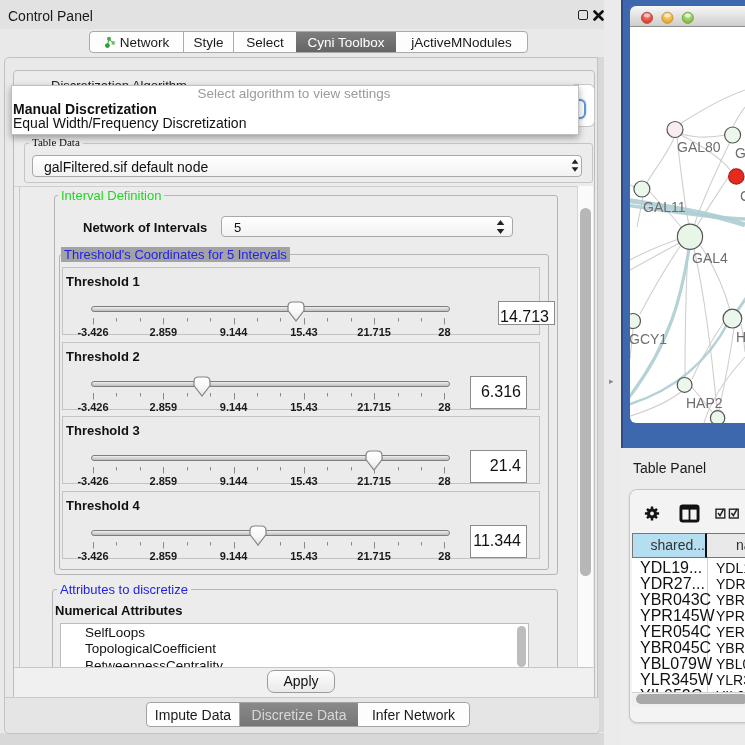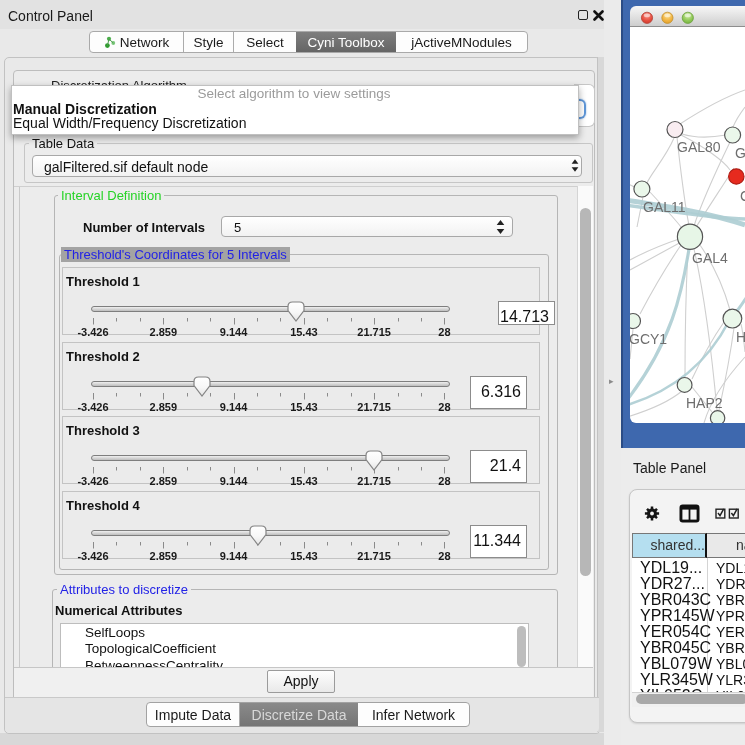--- a/index.html
+++ b/index.html
@@ -40,35 +40,35 @@
   <div style="width:62px;display:flex;align-items:center;justify-content:center;box-sizing:border-box;">Select</div>
   <div style="width:100px;display:flex;align-items:center;justify-content:center;background:linear-gradient(#7E7E7E,#656565);color:#FFF;box-sizing:border-box;">Cyni Toolbox</div>
   <div style="flex:1;display:flex;align-items:center;justify-content:center;box-sizing:border-box;">jActiveMNodules</div>
 </div>
 
 <div class="abs" style="left:51px;top:78px;font-size:13px;color:#222;">Discretization Algorithm</div>
 <div class="abs" style="left:574px;top:84px;width:20px;height:41px;background:#FFF;border:1px solid #C6C6C6;border-left:none;border-radius:0 6px 6px 0;"></div>
 <div class="abs" style="left:578px;top:99px;width:8px;height:20px;border:2.5px solid #5E96D8;border-left:none;border-radius:0 6px 6px 0;box-sizing:border-box;box-shadow:0 0 2px #8FB8E6;"></div>
 
 <div class="abs" style="left:24px;top:143px;width:567px;height:38px;border:1px solid #C6C6C6;border-radius:3px;"></div>
-<div class="abs" style="left:29px;top:136px;background:#ECECEC;padding:0 3px;font-size:13px;color:#111;">Table Data</div>
+<div class="abs" style="left:29px;top:136px;background:#ECECEC;padding:0 3px;font-size:11px;color:#111;font-family:Liberation Serif, serif;">Table Data</div>
 <div class="abs" style="left:32px;top:155px;width:550px;height:22px;background:linear-gradient(#FFFFFF,#F2F2F2);border:1px solid #A8A8A8;border-radius:4px;line-height:22px;padding-left:11px;box-sizing:border-box;font-size:14px;">galFiltered.sif default node</div>
 <svg class="abs" style="left:571px;top:159px;" width="8" height="13" viewBox="0 0 9 14">
     <path d="M4.5 0 L8.3 5 H0.7 Z" fill="#222"></path>
     <path d="M4.5 14 L8.3 9 H0.7 Z" fill="#222"></path>
   </svg>
 
 <div class="abs" style="left:14px;top:186px;width:563px;height:481px;background:#ECECEC;overflow:hidden;border-top:1px solid #CFCFCF;">
 
   <div class="abs" style="left:5px;top:0;width:1px;height:481px;background:#C9C9C9;"></div>
 
   <div class="abs" style="left:40px;top:8px;width:502px;height:378px;border:1px solid #B5B5B5;border-radius:3px;"></div>
   <div class="abs" style="left:44px;top:1px;background:#ECECEC;padding:0 3px;color:#26D326;font-size:13px;">Interval Definition</div>
 
-  <div class="abs b" style="left:69px;top:33px;font-size:13px;">Number of Intervals</div>
+  <div class="abs b" style="left:69px;top:33px;font-size:13px;">Network of Intervals</div>
   <div class="abs" style="left:207px;top:29px;width:292px;height:21px;background:linear-gradient(#FFFFFF,#F2F2F2);border:1px solid #A8A8A8;border-radius:4px;line-height:21px;padding-left:12px;box-sizing:border-box;">5</div>
   <svg class="abs" style="left:482px;top:33px;" width="9" height="14" viewBox="0 0 9 14">
       <path d="M4.5 0 L8.3 5 H0.7 Z" fill="#222"></path>
       <path d="M4.5 14 L8.3 9 H0.7 Z" fill="#222"></path>
     </svg>
 
   <div class="abs" style="left:45px;top:67px;width:488px;height:314px;border:1px solid #B5B5B5;border-radius:3px;"></div>
   <div class="abs" style="left:47px;top:60px;background:#a3a3a3;padding:0 3px;color:#2222E6;font-size:13px;">Threshold's Coordinates for 5 Intervals</div>
 
   <div class="abs" style="left:48px;top:80px;width:478px;height:68px;background:#EBEBEB;border:1px solid #C3C3C3;box-sizing:border-box;">
@@ -234,21 +234,21 @@
   <div class="abs" style="left:46px;top:436px;width:467px;height:45px;background:#FFF;border:1px solid #BDBDBD;">
     <div style="padding:1px 0 0 24px;line-height:16.3px;font-size:13.5px;">SelfLoops<br>TopologicalCoefficient<br>BetweennessCentrality</div>
     <div class="abs" style="right:2px;top:2px;width:9px;height:41px;background:#BDBDBD;border-radius:5px;"></div>
   </div>
 </div>
 
 <div class="abs" style="left:577px;top:186px;width:16px;height:481px;background:#FAFAFA;border-left:1px solid #D4D4D4;box-sizing:border-box;"></div>
 <div class="abs" style="left:580px;top:208px;width:11px;height:368px;background:#B7B7B7;border-radius:6px;"></div>
 
 <div class="abs" style="left:14px;top:667px;width:579px;height:30px;background:#F0F0F0;border-top:1px solid #C6C6C6;"></div>
-<div class="abs" style="left:267px;top:670px;width:66px;height:21px;background:linear-gradient(#FEFEFE,#E9E9E9);border:1px solid #9B9B9B;border-radius:2px;text-align:center;line-height:20px;font-size:14px;">Apply</div>
+<div class="abs" style="left:267px;top:670px;width:66px;height:21px;background:linear-gradient(#FEFEFE,#E9E9E9);border:1px solid #9B9B9B;border-radius:7px;text-align:center;line-height:20px;font-size:14px;">Apply</div>
 <div class="abs" style="left:5px;top:697px;width:594px;height:35px;background:#E5E5E5;border-top:1px solid #C9C9C9;border-radius:0 0 5px 5px;"></div>
 <div class="abs" style="left:146px;top:702px;width:322px;height:23px;background:#FDFDFD;border:1px solid #A2A2A2;border-radius:4px;display:flex;font-size:14px;color:#1a1a1a;">
   <div style="width:93px;display:flex;align-items:center;justify-content:center;border-right:1px solid #ABABAB;box-sizing:border-box;">Impute Data</div>
   <div style="width:118px;display:flex;align-items:center;justify-content:center;background:linear-gradient(#8A8A8A,#757575);color:#D8D8D8;box-sizing:border-box;text-align:right;">Discretize Data</div>
   <div style="flex:1;display:flex;align-items:center;justify-content:center;box-sizing:border-box;">Infer Network</div>
 </div>
 
 <div class="abs" style="left:609px;top:376px;font-size:9px;color:#8A8A8A;">▸</div>
 
 <div class="abs" style="left:621px;top:0;width:124px;height:448px;background:#3E68AE;border-left:2px solid #2B4C85;box-sizing:border-box;"></div>

